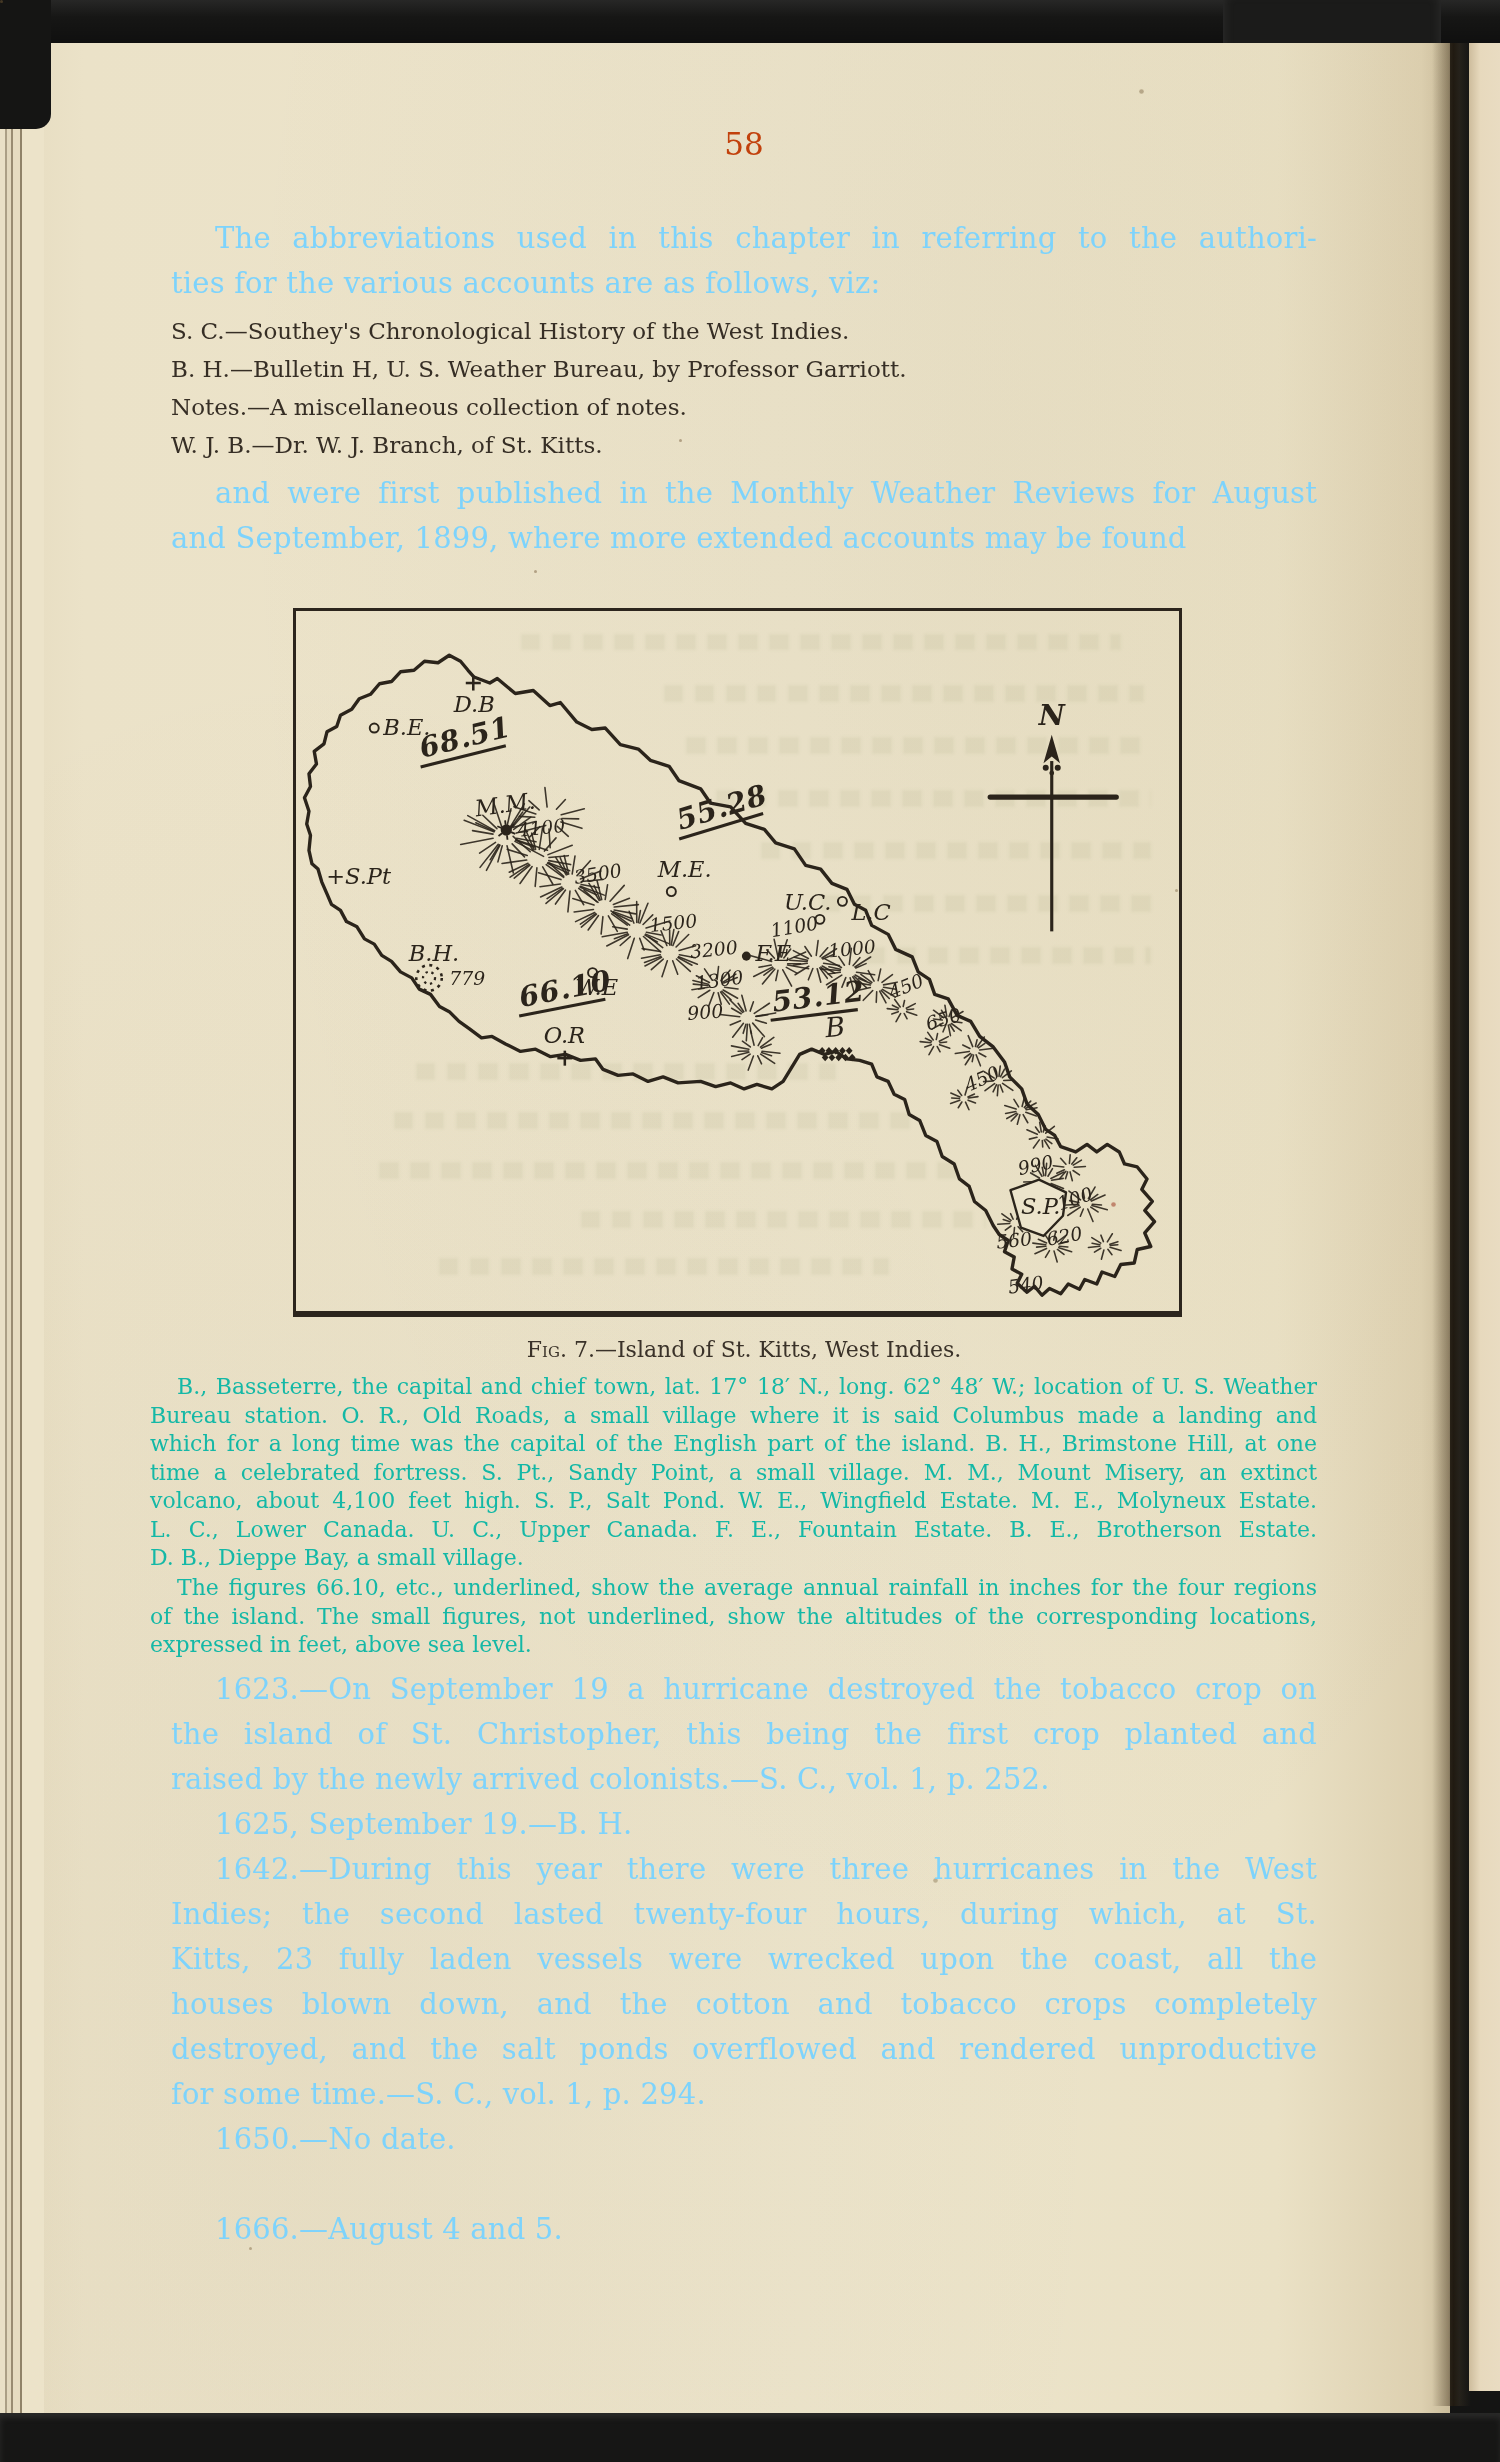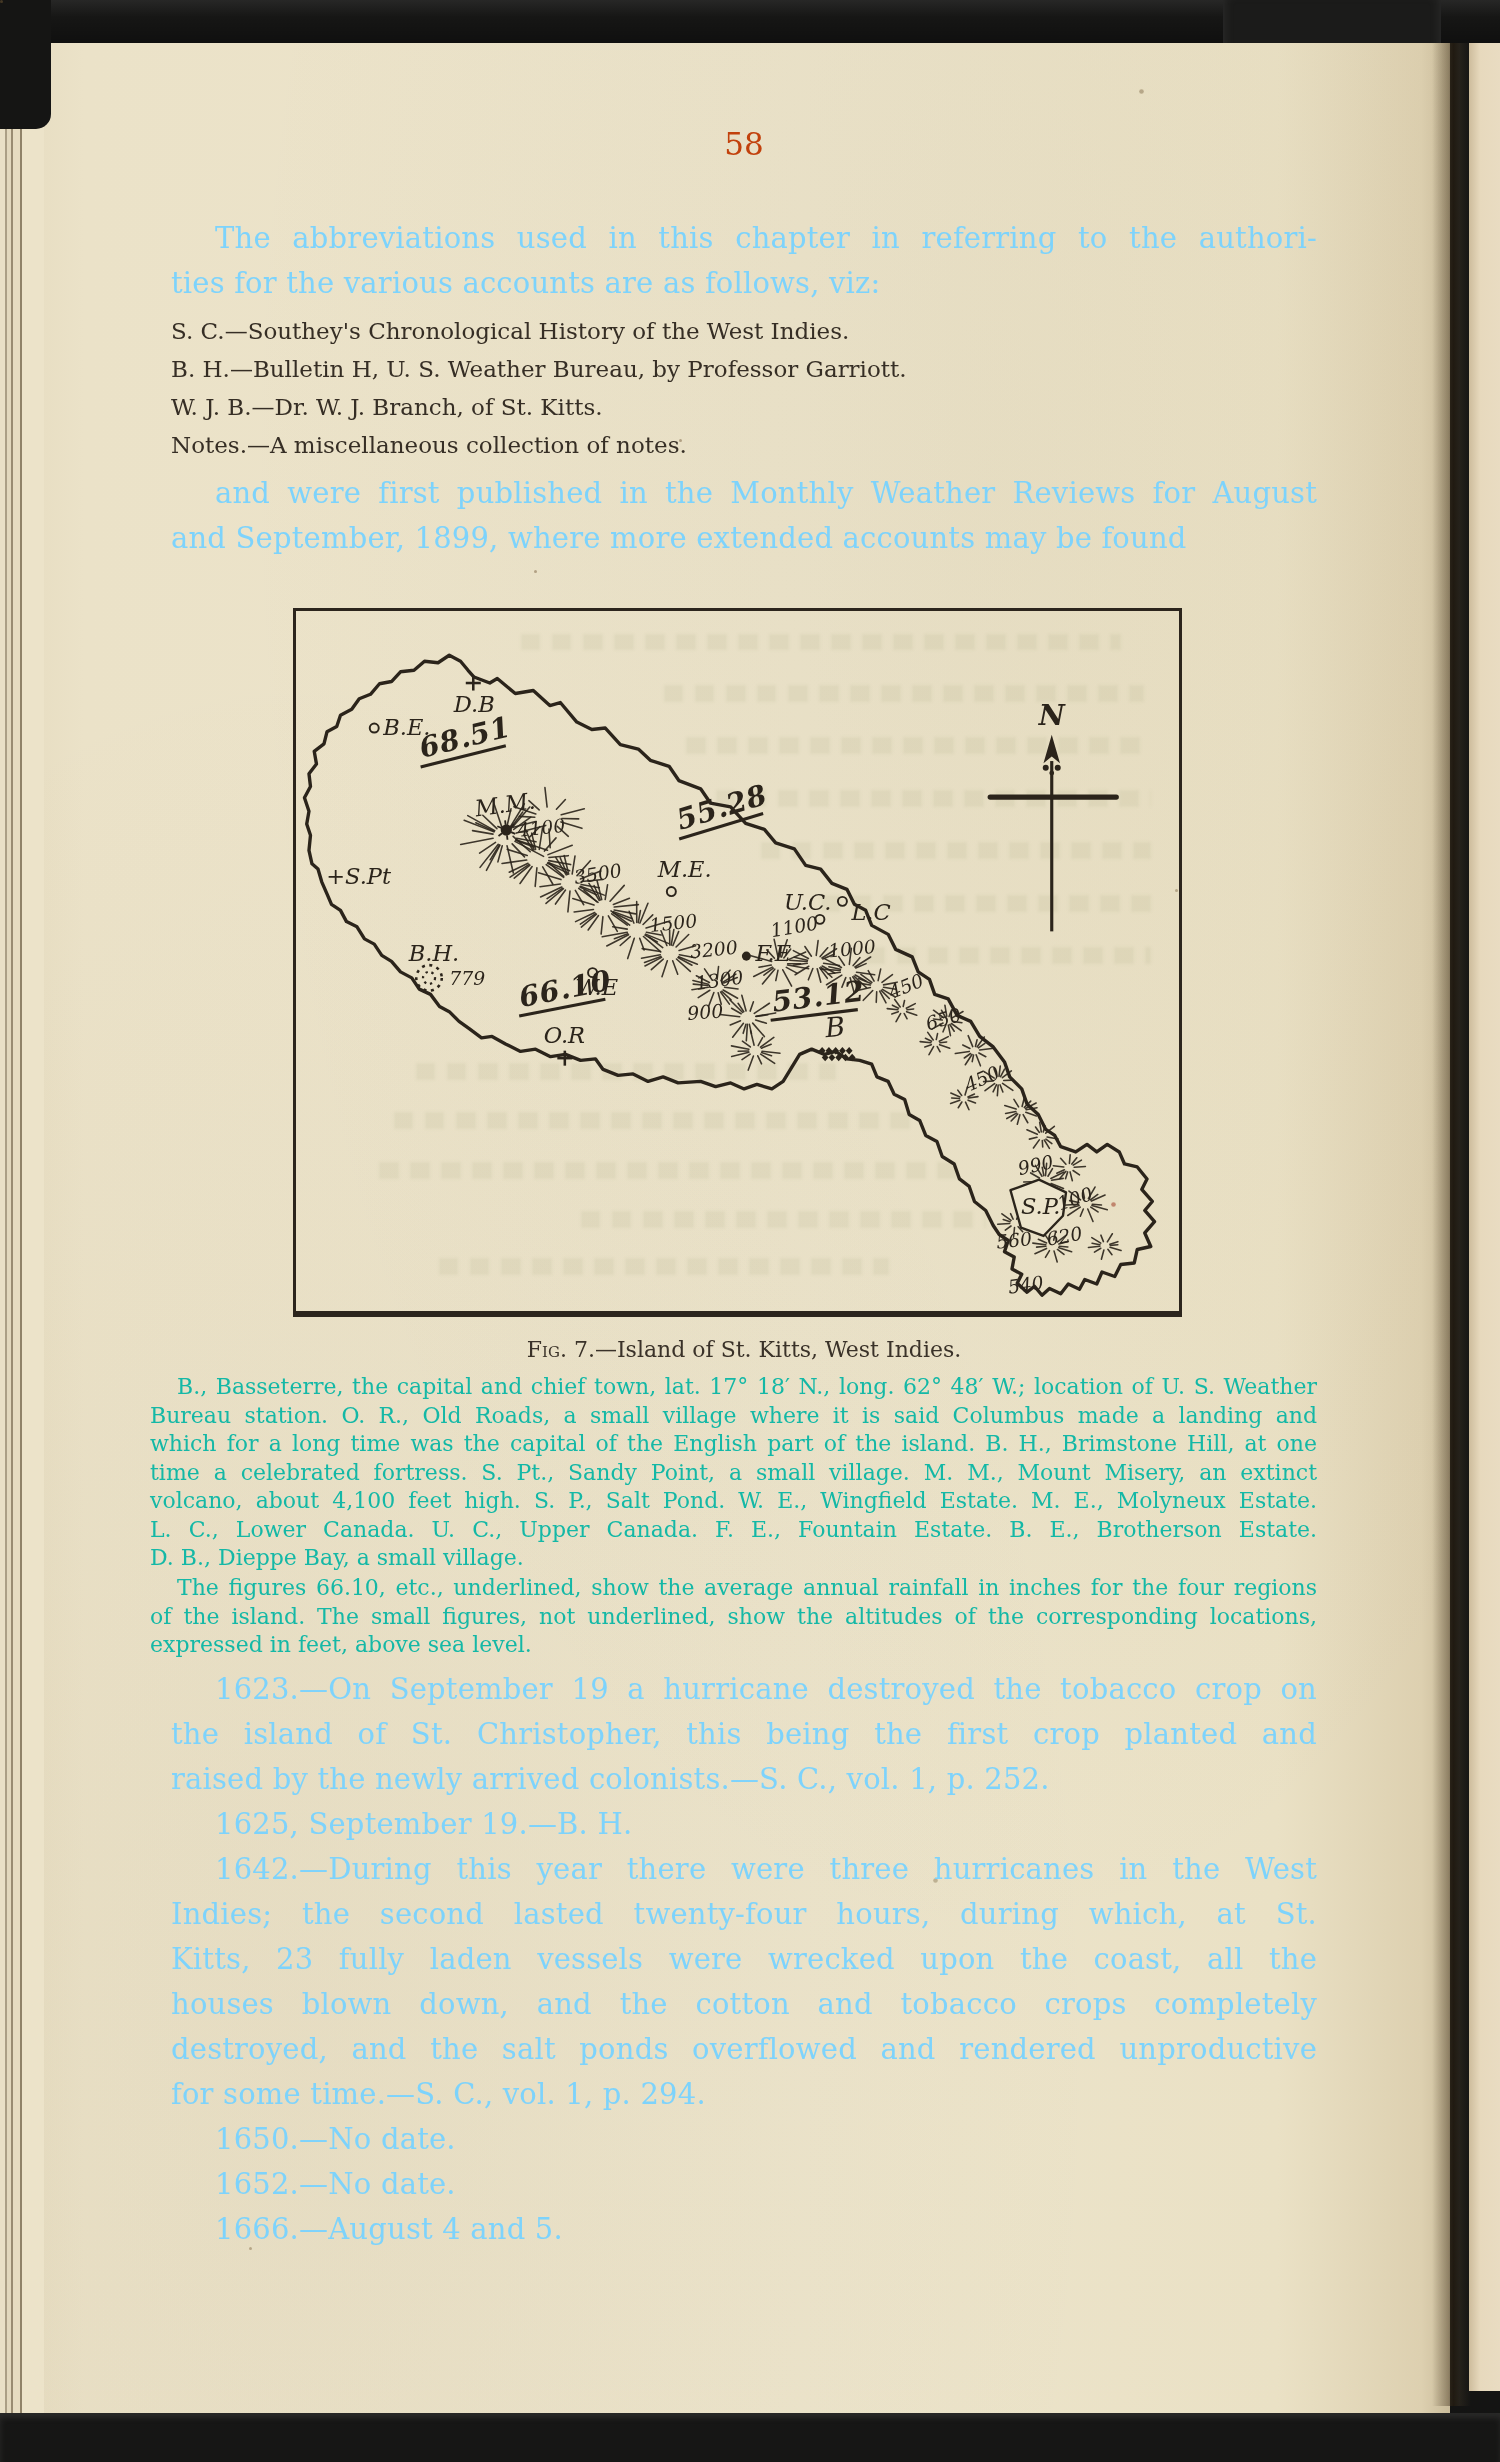--- a/index.html
+++ b/index.html
@@ -78,22 +78,22 @@
   <div class="blk pagenum" style="top:126px">58</div>
 
   <div class="blk body-text para" style="top:216px">
       <div class="tline">The abbreviations used in this chapter in referring to the authori-</div>
       <div class="tline">ties for the various accounts are as follows, viz:</div>
     </div>
 
   <div class="blk list-text left" style="top:312px">
       <div class="tline">S. C.—Southey's Chronological History of the West Indies.</div>
       <div class="tline">B. H.—Bulletin H, U. S. Weather Bureau, by Professor Garriott.</div>
+      <div class="tline">Notes.—A miscellaneous collection of notes.</div>
       <div class="tline">W. J. B.—Dr. W. J. Branch, of St. Kitts.</div>
-      <div class="tline">Notes.—A miscellaneous collection of notes.</div>
     </div>
 
   <div class="blk body-text para" style="top:471px">
       <div class="tline">and were first published in the Monthly Weather Reviews for August</div>
       <div class="tline">and September, 1899, where more extended accounts may be found</div>
     </div>
 
   <div class="figure">
     <div class="ghost" style="left:225px;top:22.5px;width:600px"></div>
     <div class="ghost" style="left:368px;top:74px;width:480px"></div>
@@ -714,20 +714,17 @@
       <div class="tline"><span class="it ">1642.</span><span class="">—During this year there were three hurricanes in the West</span></div>
       <div class="tline"><span class="">Indies; the second lasted twenty-four hours, during which, at St.</span></div>
       <div class="tline"><span class="">Kitts, 23 fully laden vessels were wrecked upon the coast, all the</span></div>
       <div class="tline"><span class="">houses blown down, and the cotton and tobacco crops completely</span></div>
       <div class="tline"><span class="">destroyed, and the salt ponds overflowed and rendered unproductive</span></div>
       <div class="tline"><span class="">for some time.—S. C., vol. 1, p. 294.</span></div>
     </div>
   <div class="blk body-text para" style="top:2117px">
       <div class="tline"><span class="it ">1650.</span><span class="">—No date.</span></div>
     </div>
-  <div class="blk body-text para" style="top:2162px">
-      <div class="tline"><span class="it ">1652.</span><span class="">—No date.</span></div>
-    </div>
   <div class="blk body-text para" style="top:2207px">
       <div class="tline"><span class="it ">1666.</span><span class="">—August 4 and 5.</span></div>
     </div>
 </div>
 
 
 </body></html>

